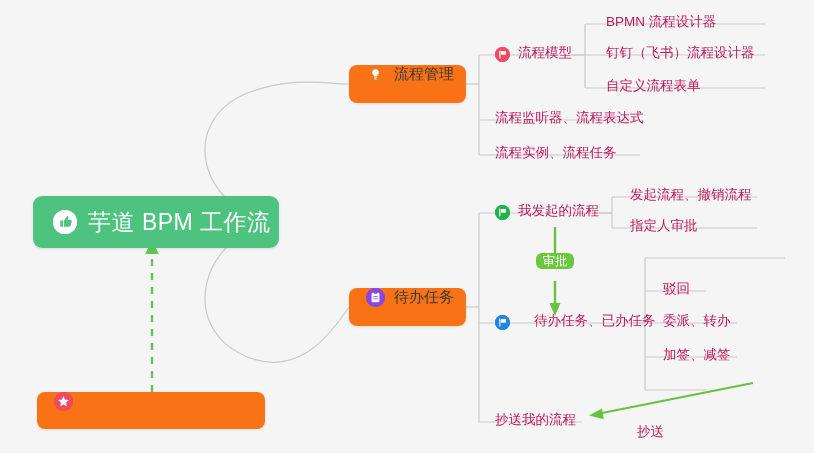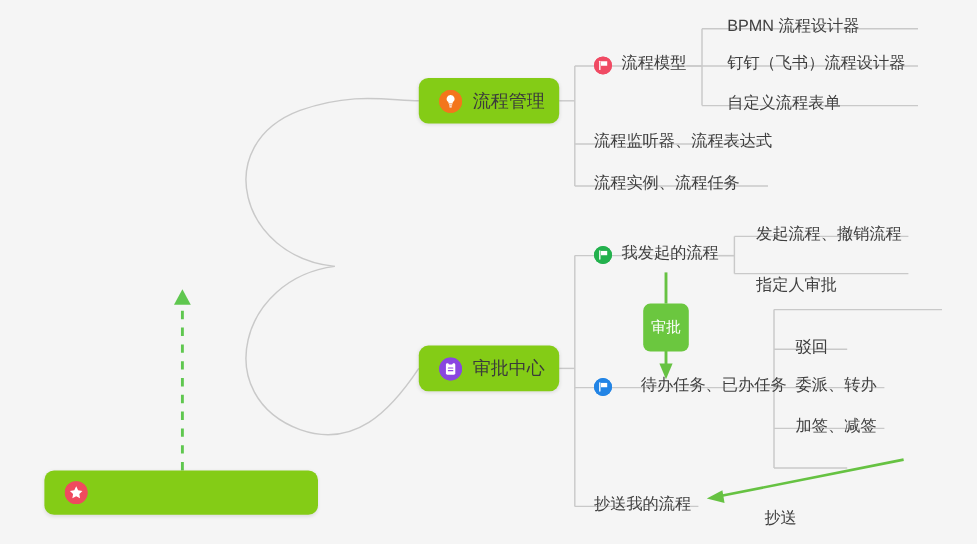--- a/index.html
+++ b/index.html
@@ -42,43 +42,42 @@
     color: #ffffff;
     font-size: 23px;
     letter-spacing: 0.5px;
     margin-left: 11px;
     white-space: nowrap;
   }
 
   
   .card {
     position: absolute;
-    background: #84cc16;
+    background: #f97316;
     border-radius: 8px;
     box-shadow: 0 1px 3px rgba(0,0,0,0.09);
     display: flex;
-    align-items: center;
     box-sizing: border-box;
     padding: 0 17px;
   }
   .card .card-label {
     font-size: 15px;
     color: #3b3b3b;
     margin-left: 9px;
     white-space: nowrap;
   }
   #node-process-mgmt { left: 349px; top: 65px;  width: 117px; height: 38px; }
   #node-approval-ctr  { left: 349px; top: 288px; width: 117px; height: 38px; }
   #node-integration   { left: 37px;  top: 392px; width: 228px; height: 37px; }
 
   
   .topic {
     position: absolute;
     font-size: 13.5px;
-    color: #404040;
+    color: #be185d;
     white-space: nowrap;
     padding: 0 6px 4px 6px;
     box-sizing: border-box;
   }
   .topic.flagged {
     display: flex;
     align-items: flex-end;
     padding-bottom: 3px;
   }
   .topic .topic-label { margin-left: 8px; }
@@ -103,21 +102,21 @@
   .bg-pink   { background: #f04a63; }
   .bg-green  { background: #23b14d; }
   .bg-blue   { background: #2284e5; }
 
   
   #callout-approve {
     position: absolute;
     left: 536px;
     top: 253px;
     width: 38px;
-    height: 40px;
+    height: 16px;
     background: #6bc73f;
     border-radius: 6px;
     display: flex;
     align-items: center;
     justify-content: center;
   }
   #callout-approve .callout-label {
     color: #ffffff;
     font-size: 12.5px;
     white-space: nowrap;
@@ -177,20 +176,30 @@
       <path d="M753 383 L 597 414" fill="none" stroke="#66c242" stroke-width="2.2"></path>
       <path d="M589 415.5 L 602 408.5 L 603.8 419.2 Z" fill="#66c242"></path>
     </g>
 
     <g>
       <path d="M152 392 L 152 250" fill="none" stroke="#5fc74f" stroke-width="2.4" stroke-dasharray="7 7"></path>
       <path d="M152 241 L 145 254 L 159 254 Z" fill="#5fc74f"></path>
     </g>
   </svg>
 
+  <div class="root-node">
+    <span class="badge badge-lg bg-white">
+      <svg width="24" height="24" viewBox="0 0 24 24">
+        <circle cx="12" cy="12" r="12" fill="#ffffff"></circle>
+        <path d="M8.2 10.6h1.9v6.2H8.2a.9.9 0 0 1-.9-.9v-4.4c0-.5.4-.9.9-.9z" fill="#4ec27f"></path>
+        <path d="M11 10.4l2.6-3.7c.3-.5 1-.6 1.5-.2.3.3.4.7.3 1.1l-.6 2.2h2.7c.8 0 1.4.8 1.2 1.6l-1 4.1c-.2.7-.8 1.2-1.5 1.2H11v-6.3z" fill="#4ec27f"></path>
+      </svg>
+    </span>
+    <span class="root-label">芋道 BPM 工作流</span>
+  </div>
 
   <div id="node-process-mgmt" class="card">
     <span class="badge badge-md bg-orange">
       <svg width="19" height="19" viewBox="0 0 19 19">
         <circle cx="9.5" cy="9.5" r="9.5" fill="#f3761c"></circle>
         <path d="M9.5 4.2a3.2 3.2 0 0 0-1.8 5.9v1.1h3.6V10.1A3.2 3.2 0 0 0 9.5 4.2z" fill="#ffffff"></path>
         <rect x="8.1" y="11.8" width="2.8" height="1.1" rx="0.5" fill="#ffffff"></rect>
         <rect x="8.4" y="13.5" width="2.2" height="1" rx="0.5" fill="#ffffff"></rect>
       </svg>
     </span>
@@ -228,38 +237,38 @@
   <div id="node-approval-ctr" class="card">
     <span class="badge badge-md bg-purple">
       <svg width="19" height="19" viewBox="0 0 19 19">
         <circle cx="9.5" cy="9.5" r="9.5" fill="#8a46e0"></circle>
         <rect x="5.6" y="4.8" width="7.8" height="9.4" rx="1.2" fill="#ffffff"></rect>
         <rect x="7.6" y="3.6" width="3.8" height="2.1" rx="0.9" fill="#8a46e0"></rect>
         <rect x="7.2" y="8.2" width="4.6" height="0.95" rx="0.45" fill="#8a46e0"></rect>
         <rect x="7.2" y="10.4" width="4.6" height="0.95" rx="0.45" fill="#8a46e0"></rect>
       </svg>
     </span>
-    <span class="card-label">审批中心</span>
+    <span class="card-label">待办任务</span>
   </div>
 
   <div class="topic flagged" style="left:489px; top:202px;">
     <span class="badge badge-sm bg-green">
       <svg width="15" height="15" viewBox="0 0 15 15">
         <circle cx="7.5" cy="7.5" r="7.5" fill="#23b14d"></circle>
         <rect x="4.3" y="3.6" width="1.1" height="7.8" rx="0.5" fill="#ffffff"></rect>
         <path d="M5.8 4.1h5.2v3.6H5.8z" fill="#ffffff"></path>
       </svg>
     </span>
     <span class="topic-label">我发起的流程</span>
   </div>
 
   <div class="topic" style="left:624px; top:186px;">
     <span>发起流程、撤销流程</span>
   </div>
-  <div class="topic" style="left:624px; top:229px;">
+  <div class="topic" style="left:624px; top:217px;">
     <span>指定人审批</span>
   </div>
 
   <div class="topic flagged" style="left:489px; top:312px;gap:16px;">
     <span class="badge badge-sm bg-blue">
       <svg width="15" height="15" viewBox="0 0 15 15">
         <circle cx="7.5" cy="7.5" r="7.5" fill="#2284e5"></circle>
         <rect x="4.3" y="3.6" width="1.1" height="7.8" rx="0.5" fill="#ffffff"></rect>
         <path d="M5.8 4.1h5.2v3.6H5.8z" fill="#ffffff"></path>
       </svg>

